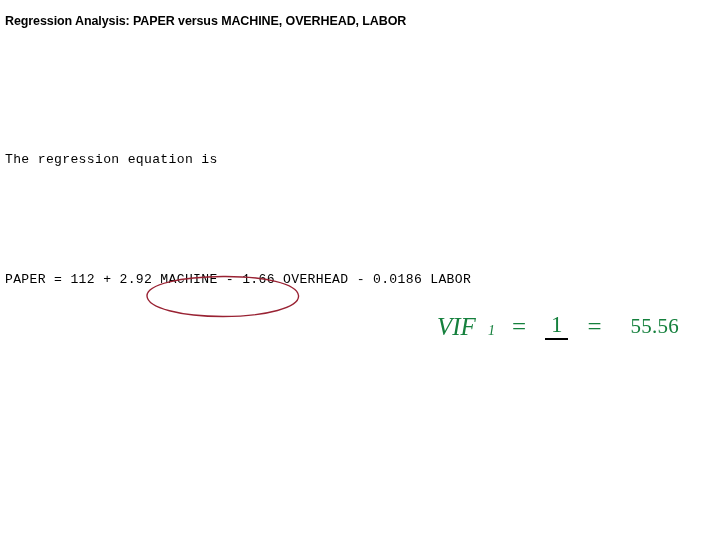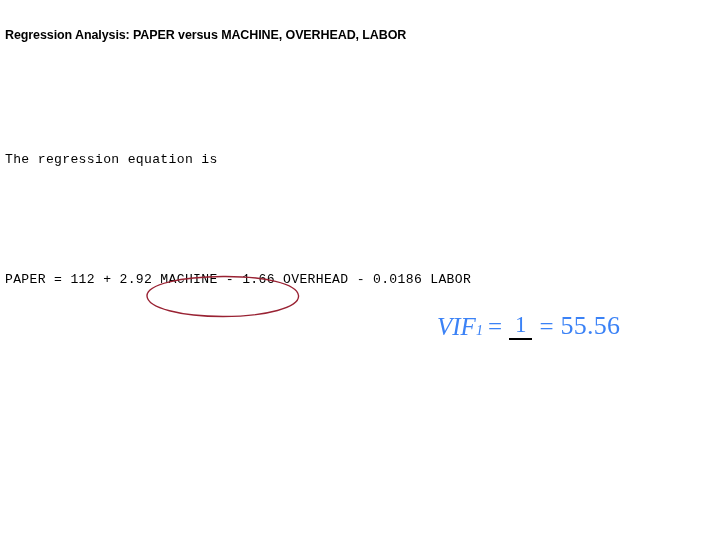--- a/index.html
+++ b/index.html
@@ -20,21 +20,21 @@
   .slide {
     position: absolute;
     inset: 0;
     background: #ffffff;
   }
 
   
   .title {
     position: absolute;
     left: 5px;
-    top: 27px;
+    top: 13px;
     font-family: "Liberation Sans", sans-serif;
     font-weight: bold;
     font-size: 12.5px;
     letter-spacing: -0.1px;
     white-space: nowrap;
     line-height: 16px;
   }
 
   
   .mono-block {
@@ -82,24 +82,25 @@
     pointer-events: none;
   }
   .ellipse-annotation svg { display: block; }
 
   
   .vif-formula {
     position: absolute;
     left: 437px;
     top: 312px;
     font-family: "Liberation Serif", "DejaVu Serif", serif;
-    color: #3b82f6;
+    color: #15803d;
     display: flex;
     align-items: center;
     white-space: nowrap;
+    gap: 12px;
   }
   .vif-sym {
     font-style: italic;
     font-size: 25px;
     line-height: 1;
   }
   .vif-sub {
     font-style: italic;
     font-size: 14px;
     line-height: 1;
@@ -130,23 +131,23 @@
     height: 2px;
     background: #000000;
   }
   .vif-den {
     font-size: 23px;
     line-height: 27px;
     padding: 0 6px;
     letter-spacing: 0.2px;
   }
   .vif-result {
-    font-size: 26px;
-    line-height: 1;
-    margin-left: 2px;
+    font-size: 21px;
+    line-height: 1;
+    margin-left: 12px;
     letter-spacing: 0.2px;
   }
 </style>
 </head>
 <body>
 
 <div class="slide">
 
   <div class="title">Regression Analysis: PAPER versus MACHINE, OVERHEAD, LABOR</div>
 

